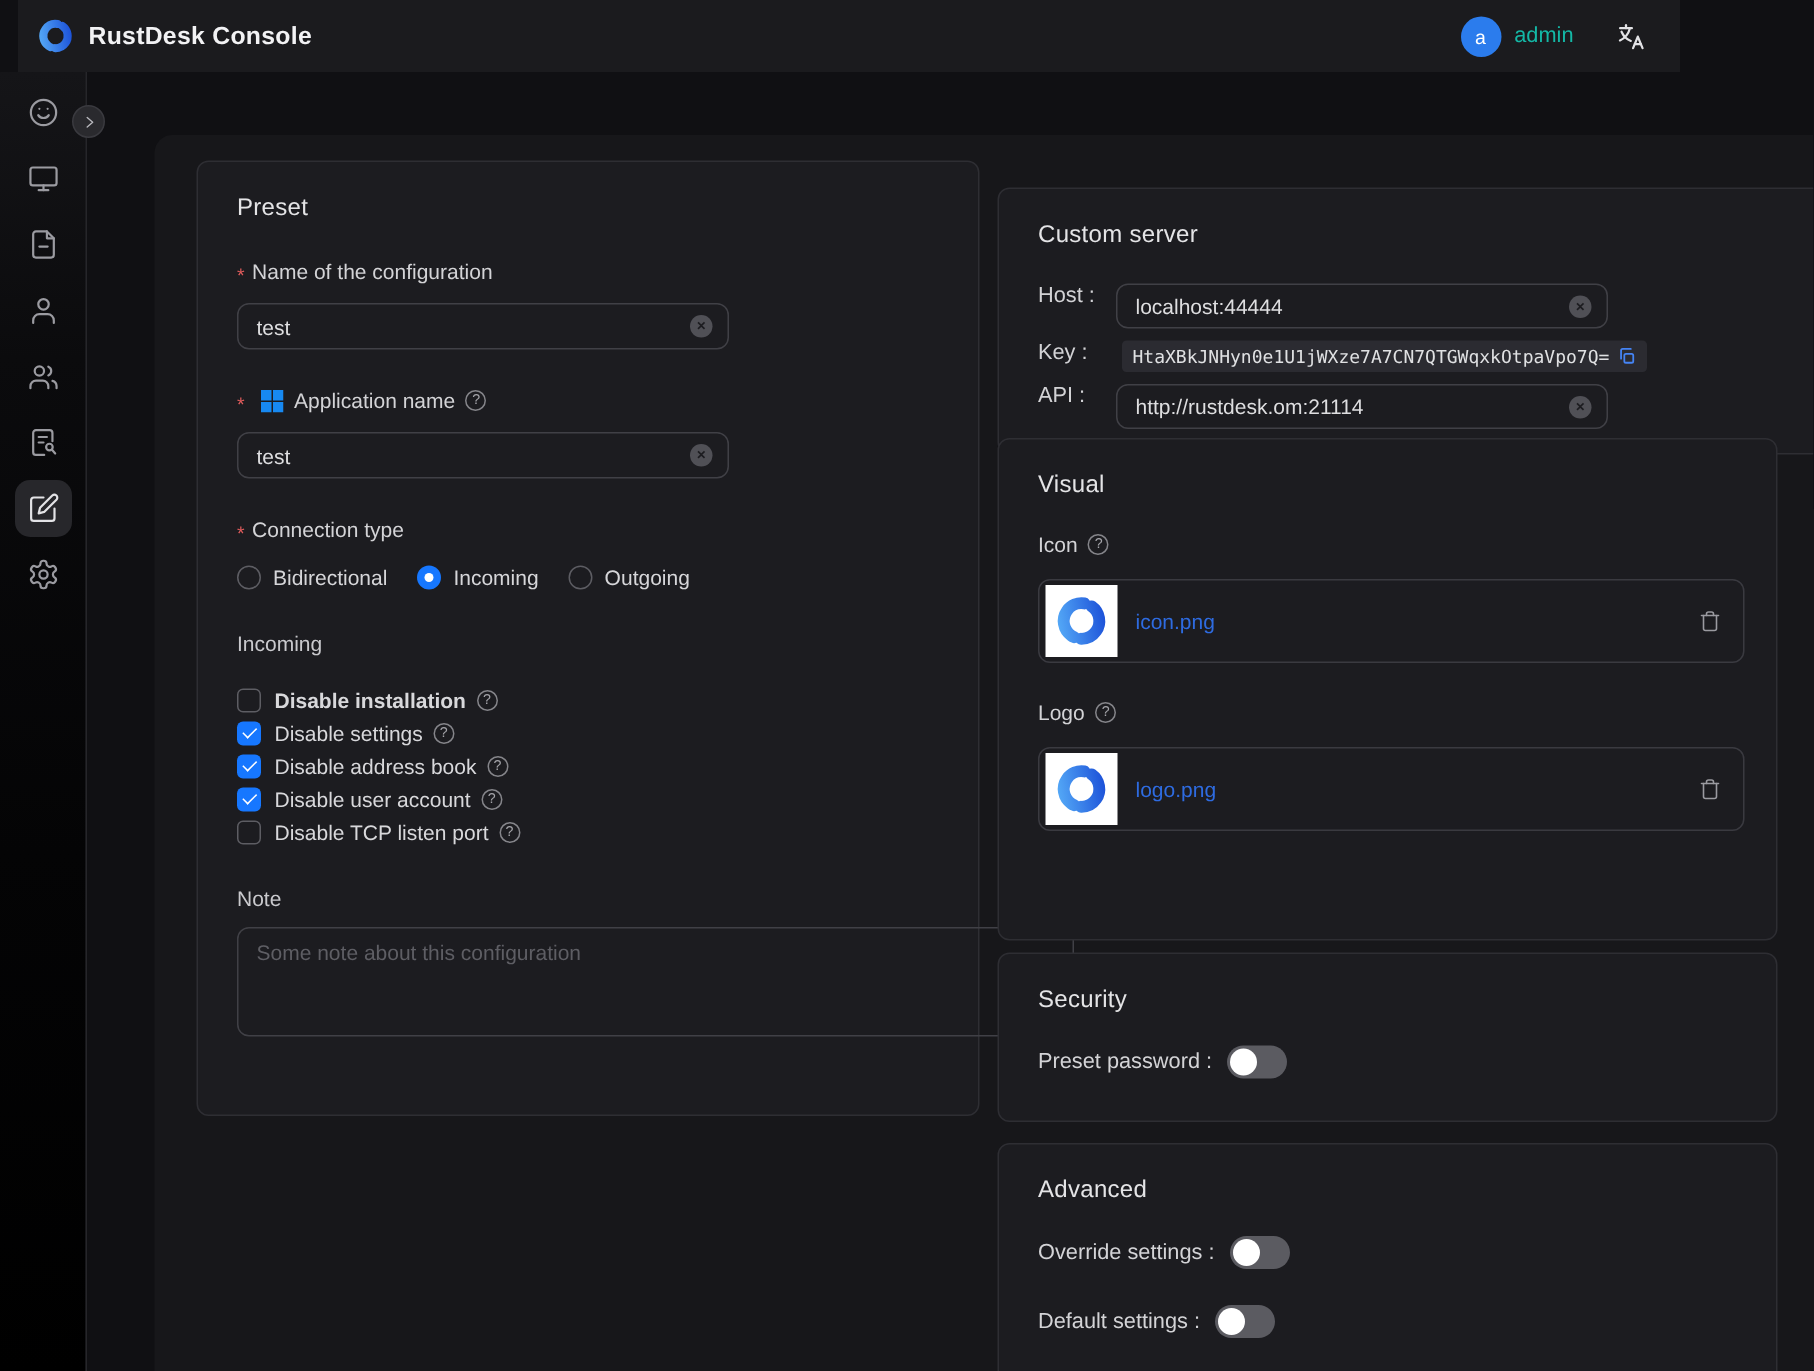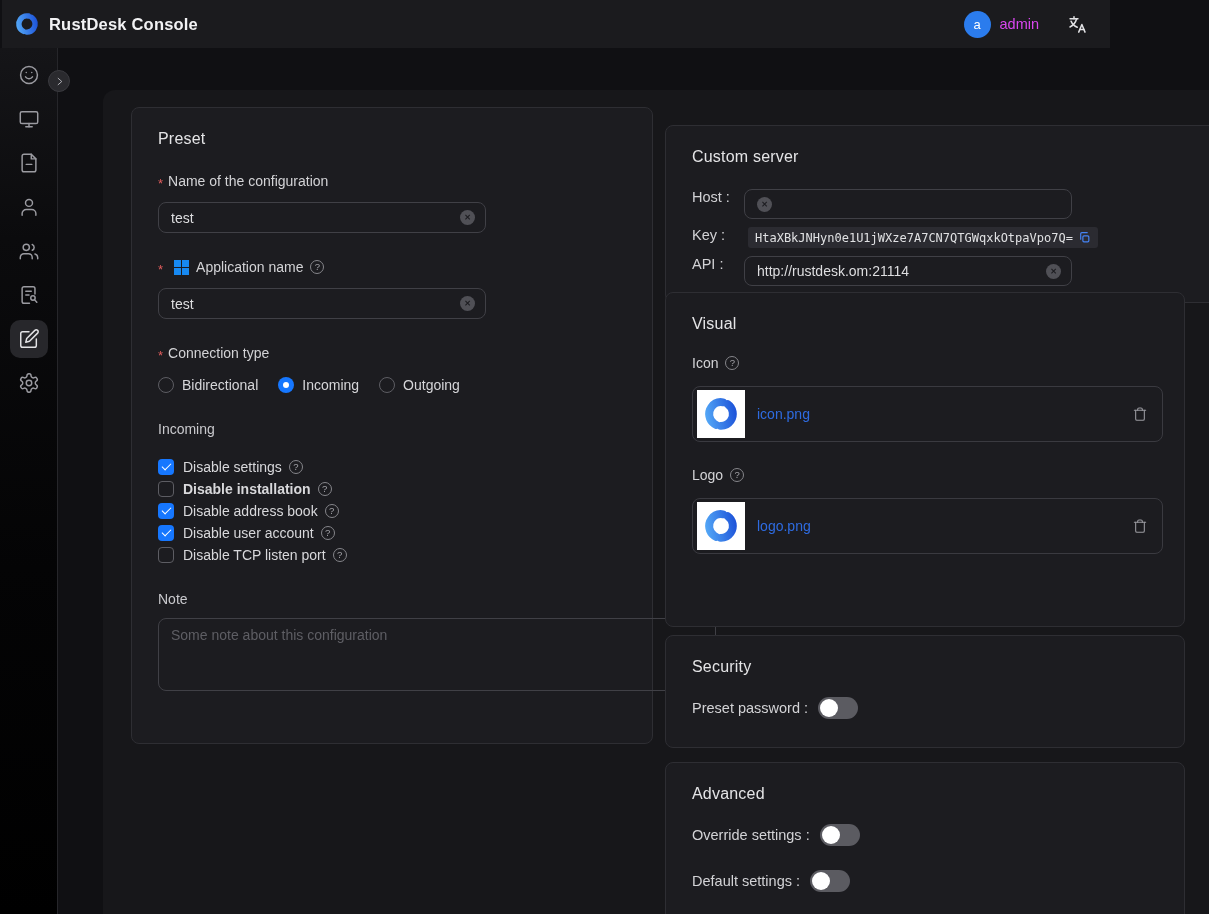--- a/index.html
+++ b/index.html
@@ -1,31 +1,31 @@
 <!DOCTYPE html>
 <html><head>
 <meta charset="utf-8">
 <style>
   * { margin:0; padding:0; box-sizing:border-box; }
   html,body { width:1209px; height:914px; background:#101013; overflow:hidden;
     font-family:"Liberation Sans", sans-serif; -webkit-font-smoothing:antialiased; }
   .screen { position:relative; width:1209px; height:914px; }
 
   
-  .topbar { position:absolute; left:2px; top:0; width:1108px; height:48px;
+  .topbar { position:absolute; left:12px; top:0; width:1108px; height:48px;
     background:#1b1b1e; display:flex; align-items:center; justify-content:space-between;
     padding:0 22px 0 12px; z-index:5; }
   .brand { display:flex; align-items:center; gap:9px; cursor:pointer; }
   .brand svg { width:26px; height:26px; }
   .brand-title { font-size:16.5px; font-weight:700; color:#f2f2f4; letter-spacing:.2px; }
   .topbar-right { display:flex; align-items:center; gap:28px; }
   .user-chip { display:flex; align-items:center; gap:9px; cursor:pointer; }
   .avatar { width:27px; height:27px; border-radius:50%; background:#2b7ced; color:#fff;
     font-size:13px; display:flex; align-items:center; justify-content:center; }
-  .username { font-size:14.5px; color:#d946ef;text-align:right; }
+  .username { font-size:14.5px; color:#14b8a6;text-align:right; }
   .translate-btn { cursor:pointer; display:flex; }
   .translate-btn svg { width:21px; height:21px; }
 
   
   .sidebar { position:absolute; left:0; top:48px; width:58px; height:866px;
     background:linear-gradient(180deg,#151518 0%, #0b0b0d 22%, #040405 60%, #000 100%);
     border-right:1px solid #26262a; padding-top:5px; z-index:4; }
   .side-item { width:58px; height:44px; display:flex; align-items:center; justify-content:center; cursor:pointer; }
   .side-item svg { width:22px; height:22px; stroke:#9b9ba1; stroke-width:1.6; fill:none;
     stroke-linecap:round; stroke-linejoin:round; }
@@ -286,27 +286,27 @@
         </label>
         <label class="radio-item">
           <span class="radio"></span>
           <span class="rlabel">Outgoing</span>
         </label>
       </div>
 
       <div class="opts-label">Incoming</div>
 
       <div class="cb-row">
+        <span class="cb"></span>
+        <span class="cb-label bold">Disable installation</span>
+        <span class="help"></span>
+      </div>
+      <div class="cb-row">
         <span class="cb checked"></span>
         <span class="cb-label">Disable settings</span>
-        <span class="help"></span>
-      </div>
-      <div class="cb-row">
-        <span class="cb"></span>
-        <span class="cb-label bold">Disable installation</span>
         <span class="help"></span>
       </div>
       <div class="cb-row">
         <span class="cb checked"></span>
         <span class="cb-label">Disable address book</span>
         <span class="help"></span>
       </div>
       <div class="cb-row">
         <span class="cb checked"></span>
         <span class="cb-label">Disable user account</span>
@@ -321,20 +321,21 @@
       <div class="note-label">Note</div>
       <textarea class="note" placeholder="Some note about this configuration" style=""></textarea>
     </section>
 
     <section class="card card-server">
       <h2 class="card-title cs-title">Custom server</h2>
 
       <div class="cs-row">
         <span class="cs-label">Host :</span>
         <div class="text-input" style="height:30px">
+          <input value="localhost:44444" style="">
           <span class="clear-btn"></span>
         </div>
       </div>
 
       <div class="cs-row">
         <span class="cs-label">Key :</span>
         <div class="key-bar">
           <span class="key-text">HtaXBkJNHyn0e1U1jWXze7A7CN7QTGWqxkOtpaVpo7Q=</span>
           <span class="copy-btn">
             <svg viewBox="0 0 24 24">

